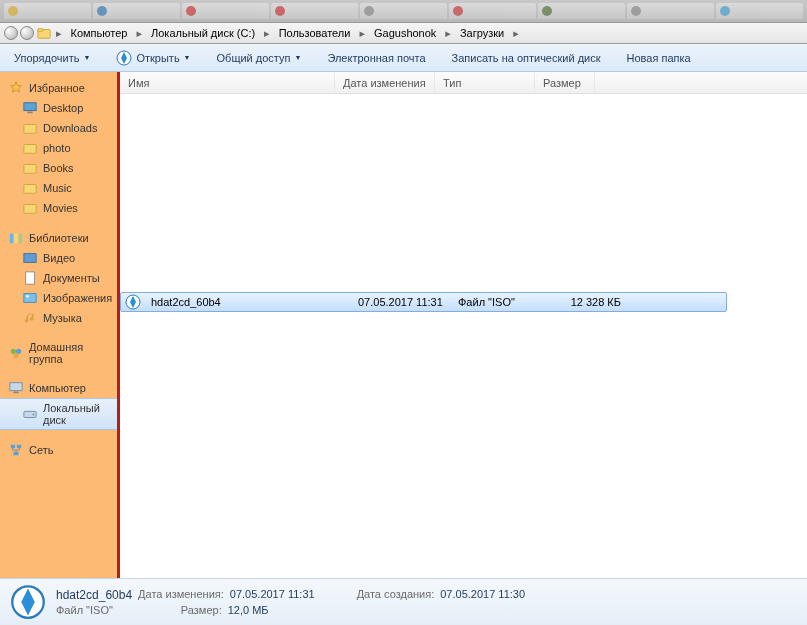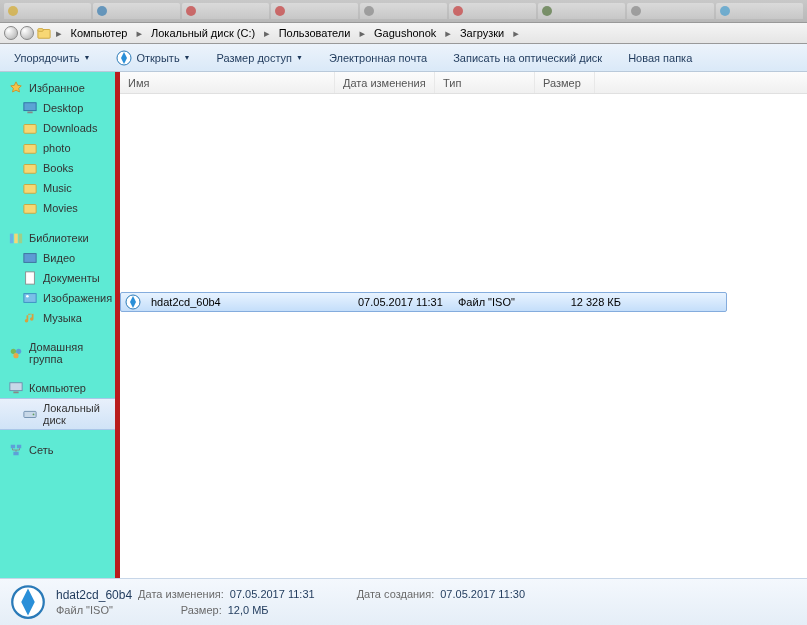--- a/index.html
+++ b/index.html
@@ -14,21 +14,21 @@
 .crumb-sep { color: #666; display: inline-block; padding: 0 2px; }
 .crumb { color: #000; padding: 2px 4px; border: 1px solid transparent; cursor: default; }
 .folder-icon-small { width: 16px; height: 14px; display: inline-block; vertical-align: middle; }
 
 .toolbar { height: 28px; background: linear-gradient(#ecf3fb,#dae9f8); border-bottom: 1px solid #b9c9da; display: flex; align-items: center; padding: 12px 8px; gap: 14px; }
 .tool-item { color: #1e395b; padding: 4px 6px; cursor: default; display: flex; align-items: center; gap: 4px; }
 .dropdown-arrow { font-size: 7px; color: #1e395b; }
 .daemon-icon { width: 16px; height: 16px; }
 
 .main { display: flex; height: 506px; }
-.sidebar { width: 120px; background: #5eead4; border-right: 5px solid #b91c1c; padding: 6px 0; overflow: hidden; }
+.sidebar { width: 120px; background: #fdba74; border-right: 3px solid #b91c1c; padding: 6px 0; overflow: hidden; }
 .side-group { margin-bottom: 10px; }
 .side-header { display: flex; align-items: center; gap: 5px; padding: 3px 8px; font-weight: 400; color: #333; }
 .side-item { display: flex; align-items: center; gap: 5px; padding: 3px 6px 3px 22px; color: #333; cursor: default; }
 .side-item.sel { background: linear-gradient(#e8f0fb,#d0e3f7); border: 1px solid #a9c6e8; border-left: none; border-right: none; }
 .side-icon { width: 16px; height: 14px; flex-shrink: 0; }
 
 .content { flex: 1; display: flex; flex-direction: column; background: #fff; position: relative; }
 .col-headers { height: 22px; background: linear-gradient(#fcfcfc,#f0f0f0); border-bottom: 1px solid #e0e0e0; display: flex; }
 .col { padding: 0 8px; color: #555; border-right: 1px solid #e8e8e8; height: 100%; display: flex; align-items: center; }
 .col-name { width: 215px; }
@@ -115,21 +115,21 @@
   </div>
   <div class="tool-item">
     <svg class="daemon-icon" viewBox="0 0 32 32">
         <circle cx="16" cy="16" r="14" fill="#fff" stroke="#2a7ab8" stroke-width="2"></circle>
         <path d="M16 4 L22 16 L16 28 L10 16 Z" fill="#2a8fd8"></path>
       </svg>
     <span>Открыть</span>
     <span class="dropdown-arrow">▼</span>
   </div>
   <div class="tool-item">
-    <span>Размер доступ</span>
+    <span>Общий доступ</span>
     <span class="dropdown-arrow">▼</span>
   </div>
   <div class="tool-item">
     <span>Электронная почта</span>
   </div>
   <div class="tool-item">
     <span>Записать на оптический диск</span>
   </div>
   <div class="tool-item">
     <span>Новая папка</span>

